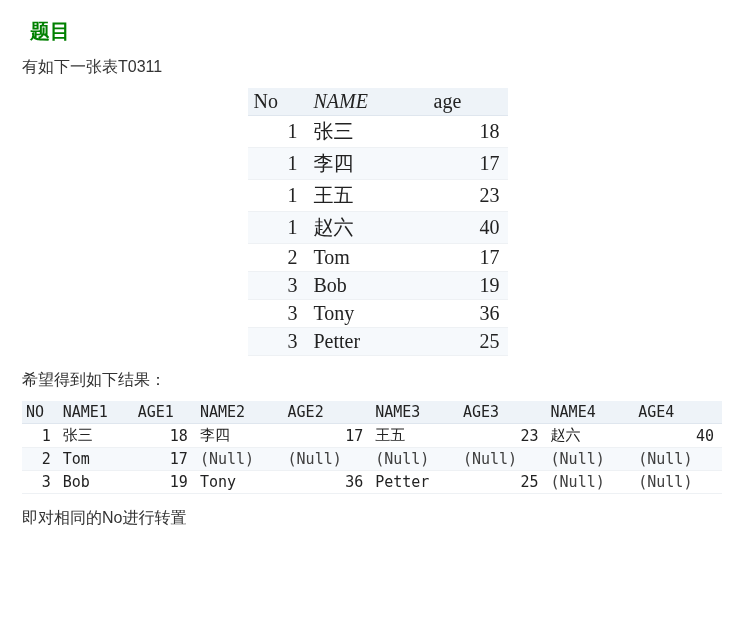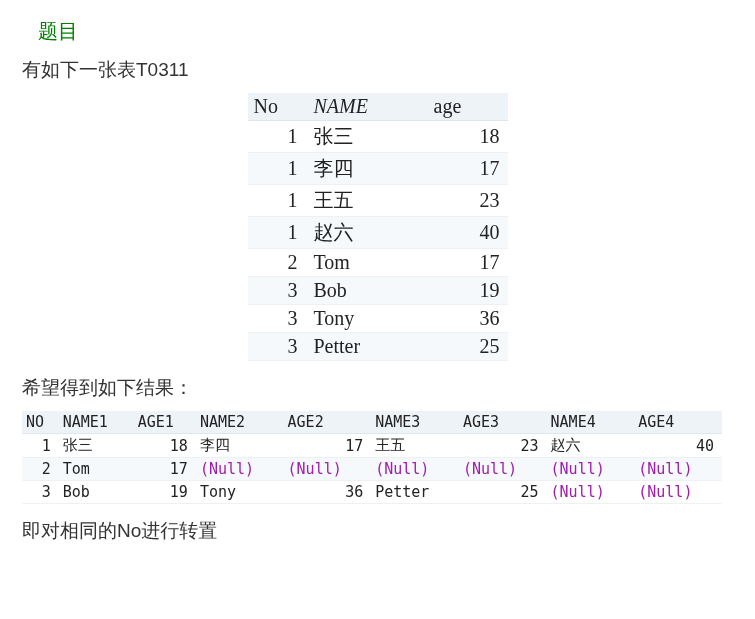--- a/index.html
+++ b/index.html
@@ -8,26 +8,26 @@
     padding: 18px 22px;
     background: #ffffff;
     font-family: "Microsoft YaHei", "SimSun", Arial, sans-serif;
     font-size: 16px;
     color: #333333;
     width: 755px;
   }
   h2.title {
     color: #008000;
     font-size: 20px;
-    font-weight: normal;
-    margin: 0 0 12px 16px;
+    font-weight: bold;
+    margin: 0 0 12px 8px;
   }
   p.lead {
     margin: 0 0 10px 0;
-    font-size: 19px;
+    font-size: 16px;
     color: #333;
   }
   .t1wrap {
     display: flex;
     justify-content: center;
     margin-bottom: 14px;
   }
   table.t1 {
     border-collapse: collapse;
     font-family: "SimSun", serif;
@@ -69,21 +69,21 @@
     border-bottom: 1px solid #dfe6ee;
     white-space: nowrap;
   }
   table.t2 td {
     padding: 2px 4px;
     border-bottom: 1px solid #eef1f4;
     white-space: nowrap;
   }
   table.t2 td.num { text-align: right; padding-right: 8px; }
   table.t2 td.txt { text-align: left; }
-  table.t2 td .null { color: #a21caf; }
+  table.t2 td .null { color: #404040; }
   table.t2 tr.alt td { background: #f6f9fc; }
 </style>
 </head>
 <body>
 
 <h2 class="title">题目</h2>
 <p class="lead">有如下一张表T0311</p>
 
 <div class="t1wrap">
   <table class="t1">

